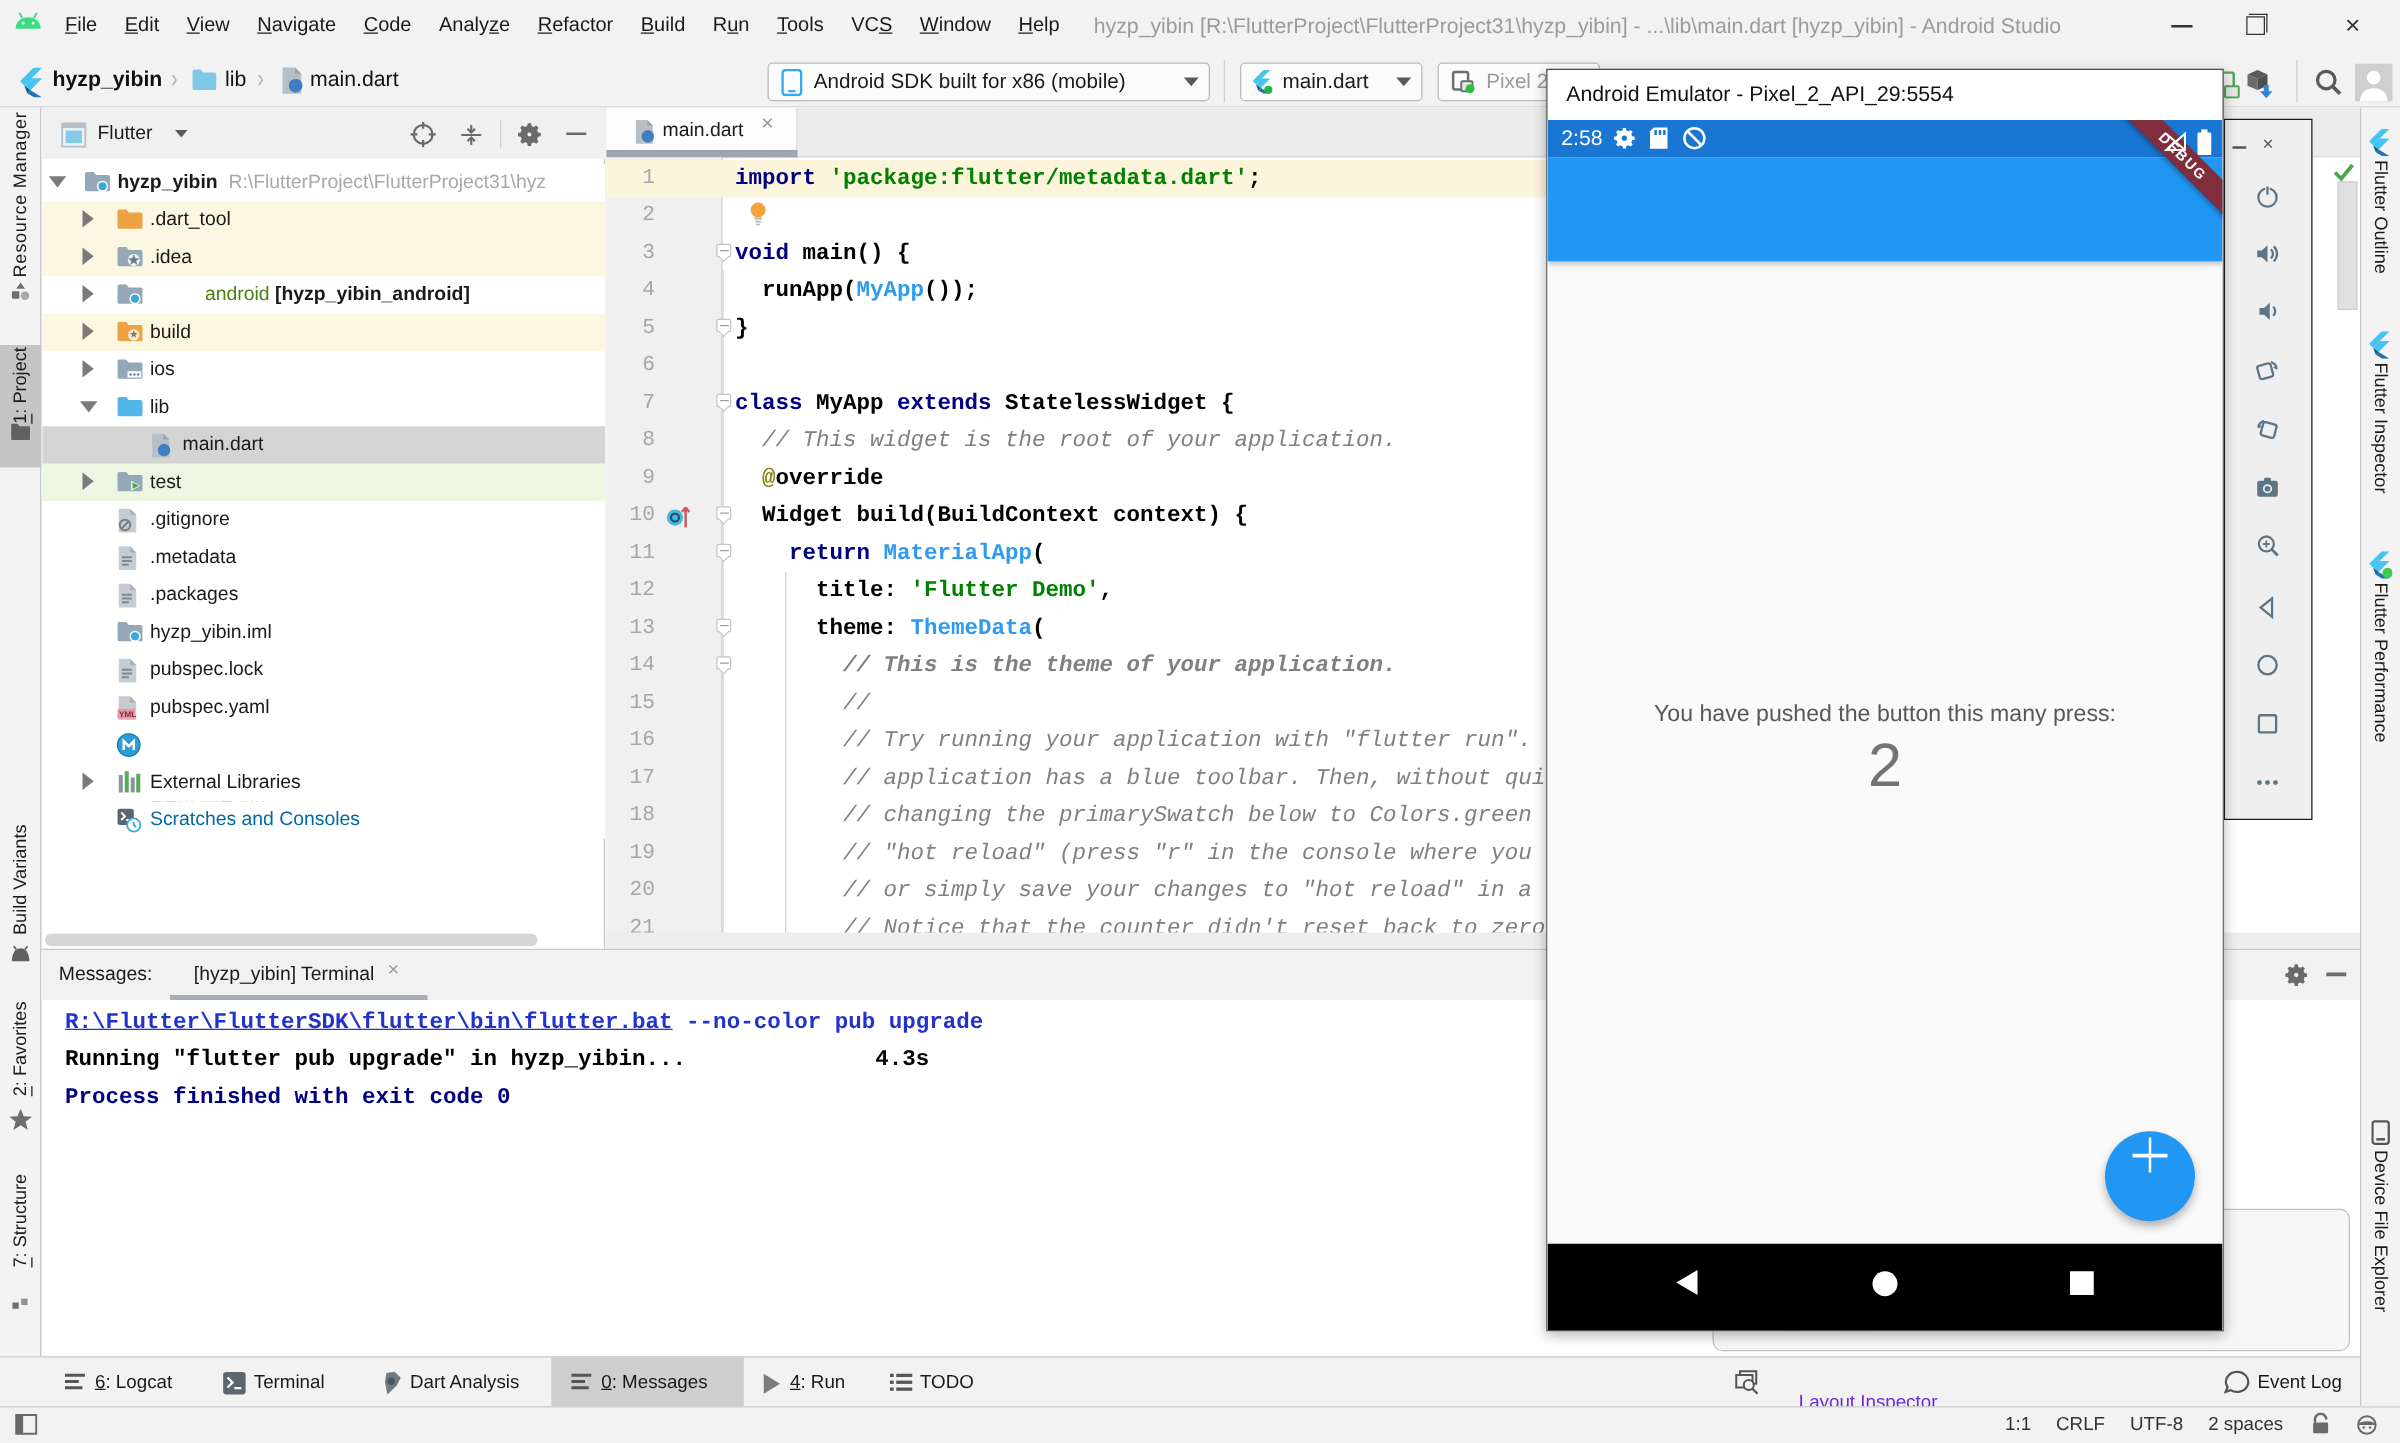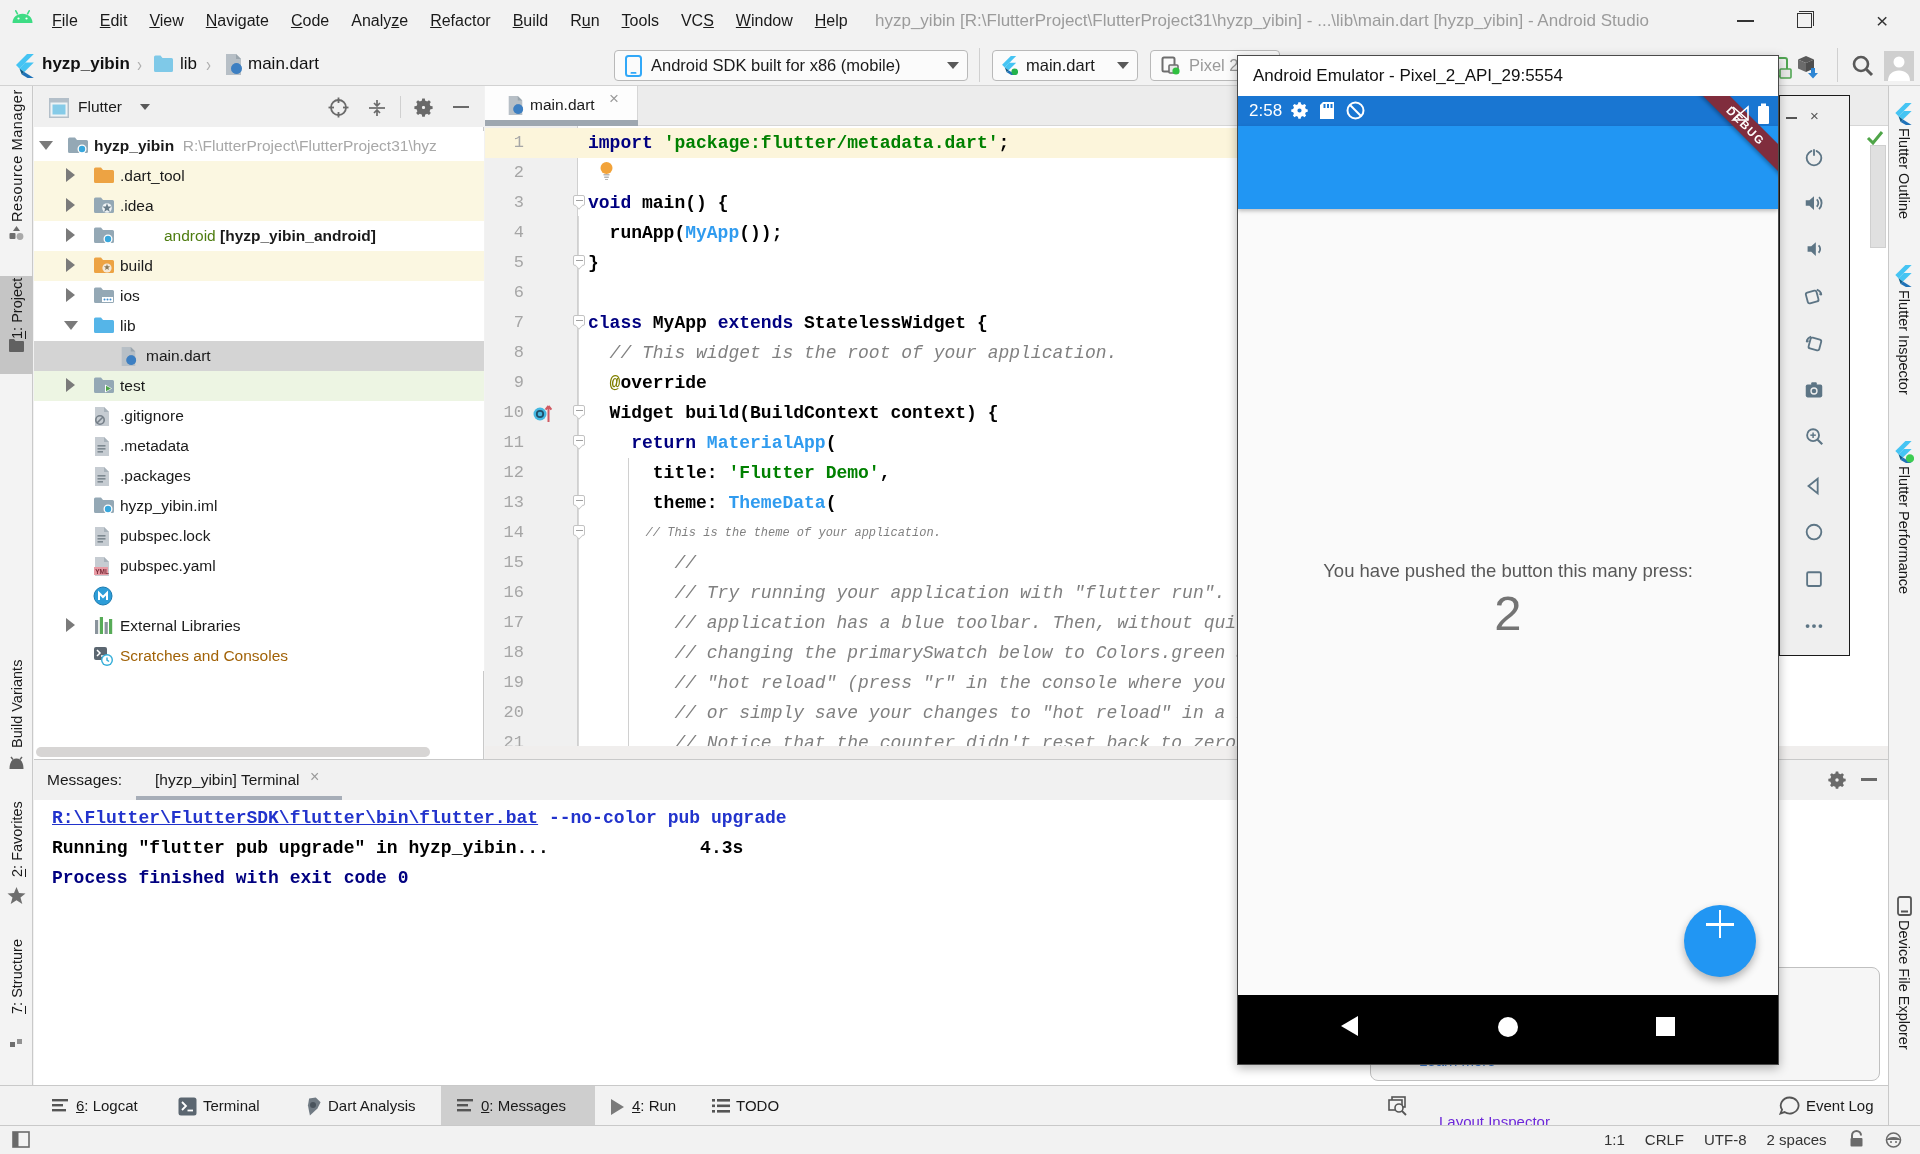--- a/index.html
+++ b/index.html
@@ -387,21 +387,21 @@
     <div class="abs" style="left:34px;top:641px;width:450px;height:30px;background:#fff;"></div>
     <div class="abs" style="left:93px;top:646px;">
       <svg width="21" height="21" viewBox="0 0 21 21">
         <rect x="1" y="1" width="13" height="13" rx="2" fill="#5b6670"></rect>
         <path d="M4 4 l3 3 -3 3 M8 10 h4" stroke="#fff" stroke-width="1.5" fill="none"></path>
         <circle cx="14" cy="14" r="6" fill="#35aed9"></circle>
         <circle cx="14" cy="14" r="4.6" fill="#fff"></circle>
         <path d="M14 11.5 V14 l2 1.5" stroke="#35aed9" stroke-width="1.5" fill="none"></path>
       </svg>
     </div>
-    <div class="abs" style="left:120px;top:641px;height:30px;display:flex;align-items:center;white-space:pre;overflow:hidden;width:364px;"><span style="font-size:15.5px;color:#a16207;">Scratches and Consoles</span></div>
+    <div class="abs" style="left:120px;top:641px;height:30px;display:flex;align-items:center;white-space:pre;overflow:hidden;width:364px;"><span style="font-size:15.5px;color:#0369a1;">Scratches and Consoles</span></div>
   </div>
 
 <div class="abs" style="left:36px;top:747px;width:394px;height:10px;background:#d7d5d4;border-radius:5px;"></div>
 
 <div class="abs" id="editor" style="left:485px;top:86px;width:1403px;height:674px;background:#fff;overflow:hidden;">
 
   <div class="abs" style="left:0;top:0;width:1403px;height:40px;background:#ececec;border-bottom:1px solid #d6d6d6;"></div>
   <div class="abs" style="left:0;top:0;width:153px;height:40px;background:#fdfdfd;border-right:1px solid #d6d6d6;"></div>
   <div class="abs" style="left:0;top:34px;width:153px;height:6px;background:#9ea7b0;"></div>
   <div class="abs" style="left:21px;top:9px;">
@@ -446,21 +446,21 @@
       <div class="abs mono" style="left:103px;top:102px;height:30px;line-height:30px;font-size:18px;white-space:pre;"><span style="color:#000080;font-weight:bold;">void </span><span style="color:#000;font-weight:bold;">main() {</span></div>
       <div class="abs mono" style="left:103px;top:132px;height:30px;line-height:30px;font-size:18px;white-space:pre;"><span style="color:#000;font-weight:bold;">  runApp(</span><span style="color:#2f9bef;font-weight:bold;">MyApp</span><span style="color:#000;font-weight:bold;">());</span></div>
       <div class="abs mono" style="left:103px;top:162px;height:30px;line-height:30px;font-size:18px;white-space:pre;"><span style="color:#000;font-weight:bold;">}</span></div>
       <div class="abs mono" style="left:103px;top:222px;height:30px;line-height:30px;font-size:18px;white-space:pre;"><span style="color:#000080;font-weight:bold;">class </span><span style="color:#000;font-weight:bold;">MyApp </span><span style="color:#000080;font-weight:bold;">extends </span><span style="color:#000;font-weight:bold;">StatelessWidget {</span></div>
       <div class="abs mono" style="left:103px;top:252px;height:30px;line-height:30px;font-size:18px;white-space:pre;"><span style="color:#808080;font-style:italic;">  // This widget is the root of your application.</span></div>
       <div class="abs mono" style="left:103px;top:282px;height:30px;line-height:30px;font-size:18px;white-space:pre;"><span style="color:#000;">  </span><span style="color:#808000;font-weight:bold;">@</span><span style="color:#000;font-weight:bold;">override</span></div>
       <div class="abs mono" style="left:103px;top:312px;height:30px;line-height:30px;font-size:18px;white-space:pre;"><span style="color:#000;font-weight:bold;">  Widget build(BuildContext context) {</span></div>
       <div class="abs mono" style="left:103px;top:342px;height:30px;line-height:30px;font-size:18px;white-space:pre;"><span style="color:#000080;font-weight:bold;">    return </span><span style="color:#2f9bef;font-weight:bold;">MaterialApp</span><span style="color:#000;font-weight:bold;">(</span></div>
       <div class="abs mono" style="left:103px;top:372px;height:30px;line-height:30px;font-size:18px;white-space:pre;"><span style="color:#000;font-weight:bold;">      title: </span><span style="color:#008000;font-weight:bold;">'Flutter Demo'</span><span style="color:#000;font-weight:bold;">,</span></div>
       <div class="abs mono" style="left:103px;top:402px;height:30px;line-height:30px;font-size:18px;white-space:pre;"><span style="color:#000;font-weight:bold;">      theme: </span><span style="color:#2f9bef;font-weight:bold;">ThemeData</span><span style="color:#000;font-weight:bold;">(</span></div>
-      <div class="abs mono" style="left:103px;top:432px;height:30px;line-height:30px;font-size:12px;white-space:pre;"><span style="color:#808080;font-style:italic;">        // This is the theme of your application.</span></div>
+      <div class="abs mono" style="left:103px;top:432px;height:30px;line-height:30px;font-size:18px;white-space:pre;font-weight:bold;"><span style="color:#808080;font-style:italic;">        // This is the theme of your application.</span></div>
       <div class="abs mono" style="left:103px;top:462px;height:30px;line-height:30px;font-size:18px;white-space:pre;"><span style="color:#808080;font-style:italic;">        //</span></div>
       <div class="abs mono" style="left:103px;top:492px;height:30px;line-height:30px;font-size:18px;white-space:pre;"><span style="color:#808080;font-style:italic;">        // Try running your application with "flutter run". You'll see the</span></div>
       <div class="abs mono" style="left:103px;top:522px;height:30px;line-height:30px;font-size:18px;white-space:pre;"><span style="color:#808080;font-style:italic;">        // application has a blue toolbar. Then, without quitting the app, try</span></div>
       <div class="abs mono" style="left:103px;top:552px;height:30px;line-height:30px;font-size:18px;white-space:pre;"><span style="color:#808080;font-style:italic;">        // changing the primarySwatch below to Colors.green and then invoke</span></div>
       <div class="abs mono" style="left:103px;top:582px;height:30px;line-height:30px;font-size:18px;white-space:pre;"><span style="color:#808080;font-style:italic;">        // "hot reload" (press "r" in the console where you ran "flutter run",</span></div>
       <div class="abs mono" style="left:103px;top:612px;height:30px;line-height:30px;font-size:18px;white-space:pre;"><span style="color:#808080;font-style:italic;">        // or simply save your changes to "hot reload" in a Flutter IDE).</span></div>
       <div class="abs mono" style="left:103px;top:642px;height:30px;line-height:30px;font-size:18px;white-space:pre;"><span style="color:#808080;font-style:italic;">        // Notice that the counter didn't reset back to zero; the application</span></div>
     </div>
 
   <div class="abs" style="left:113px;top:75px;">

